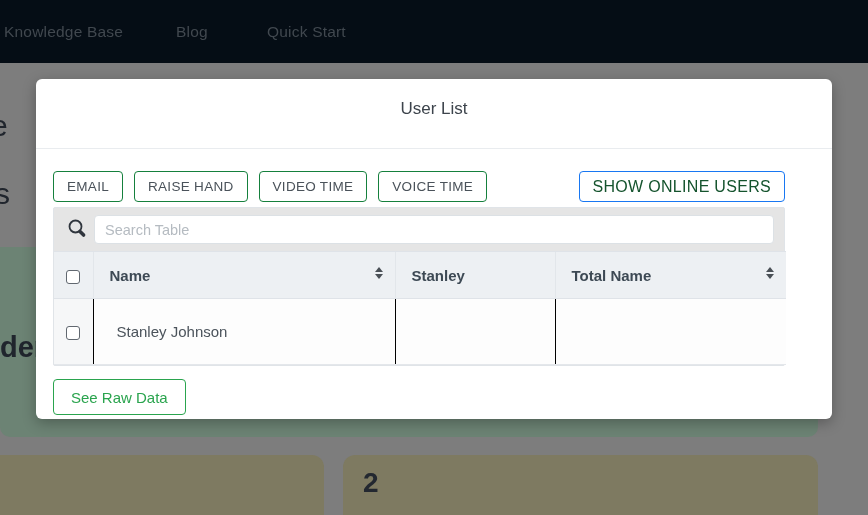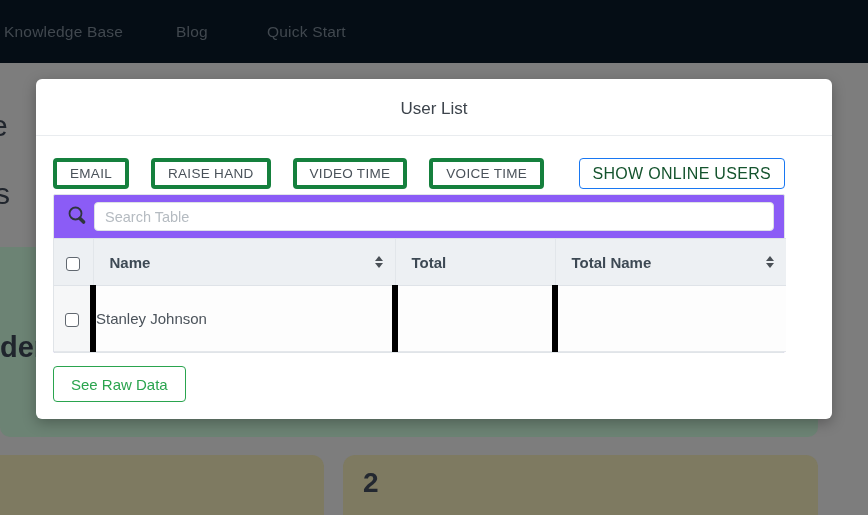--- a/index.html
+++ b/index.html
@@ -32,45 +32,45 @@
   .frag-e   { left: -9px;  top: 46px;  font-size: 30px; font-weight: 400; }
   .frag-s   { left: -5px;  top: 114px; font-size: 30px; font-weight: 400; }
   .stat-2   { left: 20px;  top: 12px;  font-size: 28px; position: absolute; color: #232830; font-weight: 700; }
 
   
   .modal {
     position: absolute; left: 36px; top: 79px; width: 796px; height: 340px;
     background: #ffffff; border-radius: 6px; z-index: 2;
     box-shadow: 0 4px 14px rgba(0,0,0,0.28);
   }
-  .modal-header { height: 57px; border-bottom: 1px solid #e9ecef; position: relative; }
+  .modal-header { height: 70px; border-bottom: 1px solid #e9ecef; position: relative; }
   .modal-title {
     position: absolute; left: 0; right: 0; top: 20px; text-align: center;
     font-size: 17px; color: #3d444c;
   }
   .modal-body { padding: 22px 0 0 17px; width: 766px; }
 
   
   .btn-row { display: flex; align-items: center; width: 732px; }
   .btn {
     height: 31px; padding: 0 13px; background: #ffffff;
-    border: 4px solid #15803d; border-radius: 4px;
+    border: 1px solid #15803d; border-radius: 4px;
     font-family: "Liberation Sans", sans-serif;
     font-size: 13.5px; color: #4a525a; letter-spacing: 0.3px;
-    margin-right: 22px; cursor: pointer; white-space: nowrap;
+    margin-right: 11px; cursor: pointer; white-space: nowrap;
   }
   .btn-primary-outline {
     margin-left: auto; margin-right: 0;
     border: 1px solid #1877f2; color: #14532d; font-size: 16px;
   }
 
   
   .table-card {
     margin-top: 5px; width: 732px; border: 1px solid #e0e4e8;
-    background: #8b5cf6; border-radius: 2px;
+    background: #e5e5e5; border-radius: 2px;
   }
   .search-strip { height: 43px; display: flex; align-items: center; padding: 0 10px 0 8px; }
   .search-icon-wrap { width: 30px; display: flex; justify-content: center; }
   .search-input {
     flex: 1; height: 29px; margin-left: 2px; padding: 0 10px;
     border: 1px solid #dce1e5; border-radius: 4px; background: #ffffff;
     font-family: "Liberation Sans", sans-serif; font-size: 14.5px; color: #3d444c; outline: none;
   }
   .search-input::placeholder { color: #b5bbc1; }
 
@@ -78,27 +78,27 @@
   .col-cb { width: 39px; }
   .col-name { width: 302px; }
   .col-action { width: 160px; }
   .col-score { width: 231px; }
   thead th {
     background: #edf0f3; border-top: 1px solid #dfe3e8; border-bottom: 1px solid #dfe3e8;
     height: 47px; font-size: 15px; color: #3d4954; font-weight: 700; text-align: left;
     padding: 0 12px 0 16px; border-left: 1px solid #e2e6ea;
   }
   thead th:first-child { border-left: none; padding: 0; text-align: center; }
-  .th-inner { display: flex; align-items: center; justify-content: space-between; }
+  .th-inner { display: flex; align-items: flex-start; justify-content: space-between; }
   .sort-icon { display: inline-flex; flex-direction: column; gap: 2px; cursor: pointer; }
   .tri-up { width: 0; height: 0; border-left: 4.5px solid transparent; border-right: 4.5px solid transparent; border-bottom: 5px solid #4a5056; }
   .tri-down { width: 0; height: 0; border-left: 4.5px solid transparent; border-right: 4.5px solid transparent; border-top: 5px solid #4a5056; }
   tbody td {
     height: 66px; background: #fdfdfd; border-bottom: 1px solid #e4e7eb;
-    border-left: 6px solid #000000; font-size: 15px; color: #4b535b; padding: 0 0;
+    border-left: 1px solid #000000; font-size: 15px; color: #4b535b; padding: 0 23px;
   }
   tbody td:first-child { background: #f6f7f8; border-left: none; padding: 0; text-align: center; }
   .checkbox {
     display: inline-block; width: 14px; height: 14px; background: #ffffff;
     border: 1.5px solid #616870; border-radius: 3px; vertical-align: middle; cursor: pointer;
   }
 
   
   .btn-raw {
     margin-top: 13px; height: 36px; padding: 8px 17px; background: #ffffff;
@@ -169,21 +169,21 @@
               <span class="th-inner">
                 <span>Name</span>
                 <span class="sort-icon">
                     <span class="tri-up"></span>
                     <span class="tri-down"></span>
                   </span>
               </span>
             </th>
             <th>
               <span class="th-inner">
-                <span>Total</span>
+                <span>Stanley</span>
               </span>
             </th>
             <th>
               <span class="th-inner">
                 <span>Total Name</span>
                 <span class="sort-icon">
                     <span class="tri-up"></span>
                     <span class="tri-down"></span>
                   </span>
               </span>

